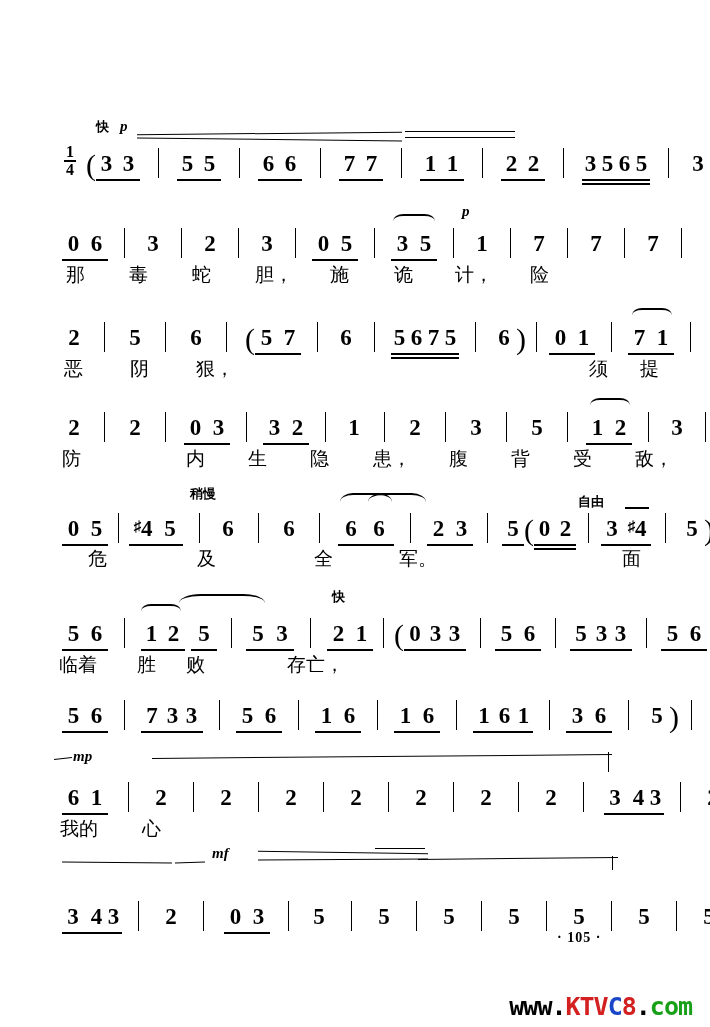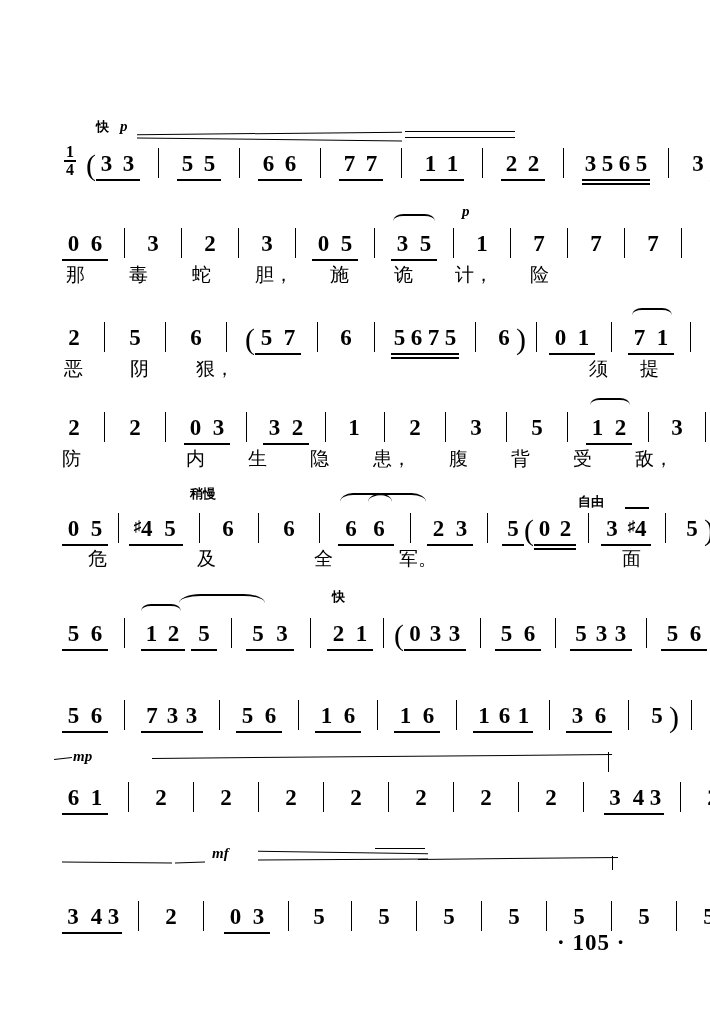--- a/index.html
+++ b/index.html
@@ -66,21 +66,21 @@
   
   .timesig{position:absolute;left:62px;font-weight:bold;font-size:16px;
       font-family:"Liberation Serif",serif;text-align:center;line-height:1;}
   .timesig .num{display:block;border-bottom:2px solid #000;padding:0 2px;}
   .timesig .den{display:block;padding:0 2px;}
 
   .paren{display:inline-block;font-size:30px;font-weight:400;
          vertical-align:-4px;font-family:"Liberation Serif",serif;}
 
   
-  .pageno{position:absolute;font-weight:bold;font-size:23px;
+  .pageno{position:absolute;font-weight:bold;font-size:14px;
           font-family:"Liberation Serif",serif;letter-spacing:1px;}
 
   
   .wm{position:absolute;right:18px;bottom:6px;
       font-family:"DejaVu Sans Mono", monospace;
       font-weight:bold;font-size:25px;letter-spacing:-1px;}
 </style>
 </head>
 <body>
 
@@ -169,49 +169,62 @@
     <span class="ly" style="left:560px;">面</span>
   </div>
 
   <div class="tempo" style="left:332px;top:588px;">快</div>
 
   <div class="sys" style="top:618px;">
     <div class="staffline">
       <span class="grp beam1" style="width:46px;"><span class="n" style="width:23px;">5</span><span class="n" style="width:23px;">6</span></span><span class="bar" style="margin:0 16px;"></span><span class="grp beam1" style="width:44px;"><span class="slur" style="left:0px;width:40px;"></span><span class="n" style="width:21px;">1</span><span class="n" style="width:23px;">2</span></span><span class="grp beam1" style="width:26px;margin-left:6px;"><span class="slur slurtall" style="left:-12px;width:86px;top:-26px;"></span><span class="n" style="width:26px;">5</span></span><span class="bar" style="margin:0 14px;"></span><span class="grp beam1" style="width:48px;"><span class="n" style="width:24px;">5</span><span class="n" style="width:24px;">3</span></span><span class="bar" style="margin:0 16px;"></span><span class="grp beam1" style="width:46px;"><span class="n" style="width:23px;">2</span><span class="n" style="width:23px;">1</span></span><span class="bar" style="margin:0 10px;"></span><span class="paren">(</span><span class="grp beam1" style="width:62px;"><span class="n" style="width:22px;">0</span><span class="grp beam1" style="width:38px;"><span class="n" style="width:19px;">3</span><span class="n" style="width:19px;">3</span></span></span><span class="bar" style="margin:0 14px;"></span><span class="grp beam1" style="width:46px;"><span class="n" style="width:23px;">5</span><span class="n" style="width:23px;">6</span></span><span class="bar" style="margin:0 14px;"></span><span class="grp beam1" style="width:62px;"><span class="n" style="width:22px;">5</span><span class="grp beam1" style="width:38px;"><span class="n" style="width:19px;">3</span><span class="n" style="width:19px;">3</span></span></span><span class="bar" style="margin:0 14px;"></span><span class="grp beam1" style="width:46px;"><span class="n" style="width:23px;">5</span><span class="n" style="width:23px;">6</span></span>
     </div>
   </div>
+  <div class="lyr" style="top:652px;">
+    <span class="ly" style="left:-3px;">临着</span>
+    <span class="ly" style="left:75px;">胜</span>
+    <span class="ly" style="left:124px;">败</span>
+    <span class="ly" style="left:225px;">存亡，</span>
+  </div>
 
   <div class="sys" style="top:700px;">
     <div class="staffline">
       <span class="grp beam1" style="width:46px;"><span class="n" style="width:23px;">5</span><span class="n" style="width:23px;">6</span></span><span class="bar" style="margin:0 16px;"></span><span class="grp beam1" style="width:62px;"><span class="n" style="width:22px;">7</span><span class="grp beam1" style="width:38px;"><span class="n" style="width:19px;">3</span><span class="n" style="width:19px;">3</span></span></span><span class="bar" style="margin:0 16px;"></span><span class="grp beam1" style="width:46px;"><span class="n" style="width:23px;">5</span><span class="n" style="width:23px;">6</span></span><span class="bar" style="margin:0 16px;"></span><span class="grp beam1" style="width:46px;"><span class="n" style="width:23px;">1</span><span class="n" style="width:23px;">6</span></span><span class="bar" style="margin:0 16px;"></span><span class="grp beam1" style="width:46px;"><span class="n" style="width:23px;">1</span><span class="n" style="width:23px;">6</span></span><span class="bar" style="margin:0 16px;"></span><span class="grp beam1" style="width:60px;"><span class="n" style="width:22px;">1</span><span class="grp beam1" style="width:38px;"><span class="n" style="width:19px;">6</span><span class="n" style="width:19px;">1</span></span></span><span class="bar" style="margin:0 16px;"></span><span class="grp beam1" style="width:46px;"><span class="n" style="width:23px;">3</span><span class="n" style="width:23px;">6</span></span><span class="bar" style="margin:0 16px;"></span><span class="n" style="width:24px;">5</span><span class="paren">)</span><span class="bar" style="margin-left:12px;"></span>
     </div>
   </div>
 
   <div class="dyn" style="left:73px;top:748px;">mp</div>
   <div class="hair" style="left:54px;top:758px;width:18px;transform:rotate(-6deg);"></div>
   <div class="hair" style="left:152px;top:756px;width:460px;transform:rotate(-0.5deg);"></div>
   <div class="hair" style="left:608px;top:752px;height:20px;width:1px;"></div>
 
   <div class="sys" style="top:782px;">
     <div class="staffline">
       <span class="grp beam1" style="width:46px;"><span class="n" style="width:23px;">6</span><span class="n" style="width:23px;">1</span></span><span class="bar" style="margin:0 20px;"></span><span class="n" style="width:24px;">2</span><span class="bar" style="margin:0 20px;"></span><span class="n" style="width:24px;">2</span><span class="bar" style="margin:0 20px;"></span><span class="n" style="width:24px;">2</span><span class="bar" style="margin:0 20px;"></span><span class="n" style="width:24px;">2</span><span class="bar" style="margin:0 20px;"></span><span class="n" style="width:24px;">2</span><span class="bar" style="margin:0 20px;"></span><span class="n" style="width:24px;">2</span><span class="bar" style="margin:0 20px;"></span><span class="n" style="width:24px;">2</span><span class="bar" style="margin:0 20px;"></span><span class="grp beam1" style="width:56px;"><span class="n" style="width:22px;">3</span><span class="grp beam1" style="width:34px;margin-left:4px;"><span class="n" style="width:17px;">4</span><span class="n" style="width:17px;">3</span></span></span><span class="bar" style="margin:0 20px;"></span><span class="n" style="width:24px;">2</span>
     </div>
+  </div>
+  <div class="lyr" style="top:816px;">
+    <span class="ly" style="left:-2px;">我的</span>
+    <span class="ly" style="left:80px;">心</span>
   </div>
 
   <div class="hair" style="left:62px;top:862px;width:110px;transform:rotate(0.4deg);"></div>
   <div class="dyn" style="left:212px;top:845px;">mf</div>
   <div class="hair" style="left:175px;top:862px;width:30px;transform:rotate(-2deg);"></div>
   <div class="hair" style="left:258px;top:852px;width:170px;transform:rotate(0.8deg);"></div>
   <div class="hair" style="left:258px;top:859px;width:170px;transform:rotate(-0.3deg);"></div>
   <div class="hair" style="left:375px;top:848px;width:50px;"></div>
   <div class="hair" style="left:418px;top:858px;width:200px;transform:rotate(-0.6deg);"></div>
   <div class="hair" style="left:612px;top:856px;height:14px;width:1px;"></div>
 
   <div class="sys" style="top:901px;">
     <div class="staffline">
       <span class="grp beam1" style="width:56px;"><span class="n" style="width:22px;">3</span><span class="grp beam1" style="width:34px;margin-left:4px;"><span class="n" style="width:17px;">4</span><span class="n" style="width:17px;">3</span></span></span><span class="bar" style="margin:0 20px;"></span><span class="n" style="width:24px;">2</span><span class="bar" style="margin:0 20px;"></span><span class="grp beam1" style="width:46px;"><span class="n" style="width:23px;">0</span><span class="n" style="width:23px;">3</span></span><span class="bar" style="margin:0 18px;"></span><span class="n" style="width:24px;">5</span><span class="bar" style="margin:0 20px;"></span><span class="n" style="width:24px;">5</span><span class="bar" style="margin:0 20px;"></span><span class="n" style="width:24px;">5</span><span class="bar" style="margin:0 20px;"></span><span class="n" style="width:24px;">5</span><span class="bar" style="margin:0 20px;"></span><span class="n" style="width:24px;">5</span><span class="bar" style="margin:0 20px;"></span><span class="n" style="width:24px;">5</span><span class="bar" style="margin:0 20px;"></span><span class="n" style="width:24px;">5</span>
     </div>
   </div>
 
   <div class="pageno" style="left:557px;top:930px;">· 105 ·</div>
 
+  <div class="wm">
+    <span style="color:#000000;">www.</span><span style="color:#d32020;">KTV</span><span style="color:#1a47c8;">C</span><span style="color:#d32020;">8</span><span style="color:#000000;">.</span><span style="color:#18a018;">com</span>
+  </div>
 
 </div>
 
 </body></html>

